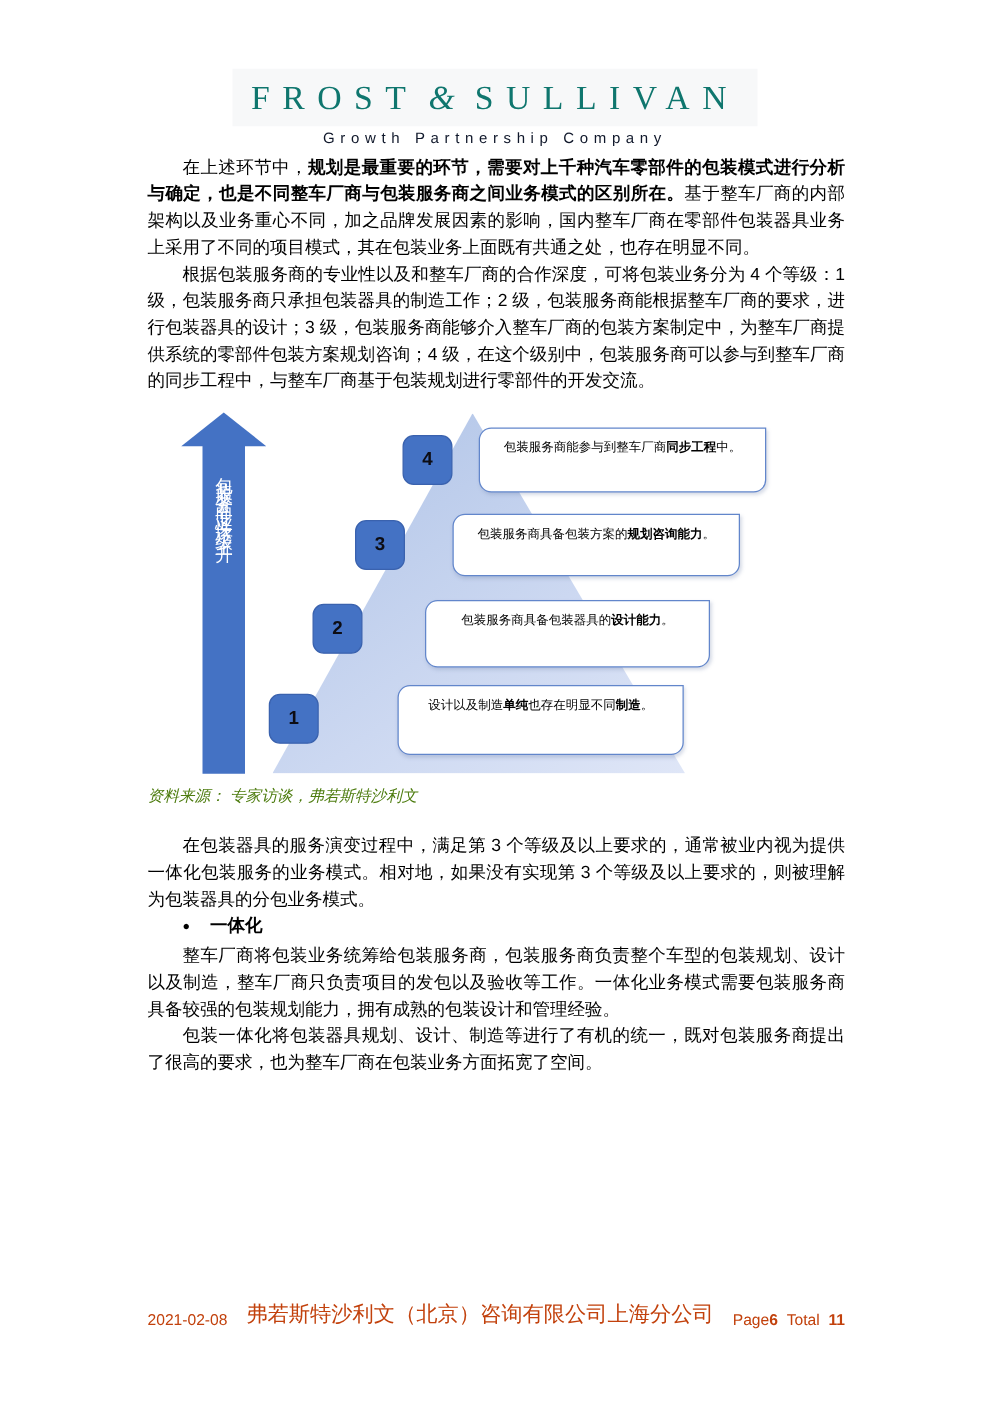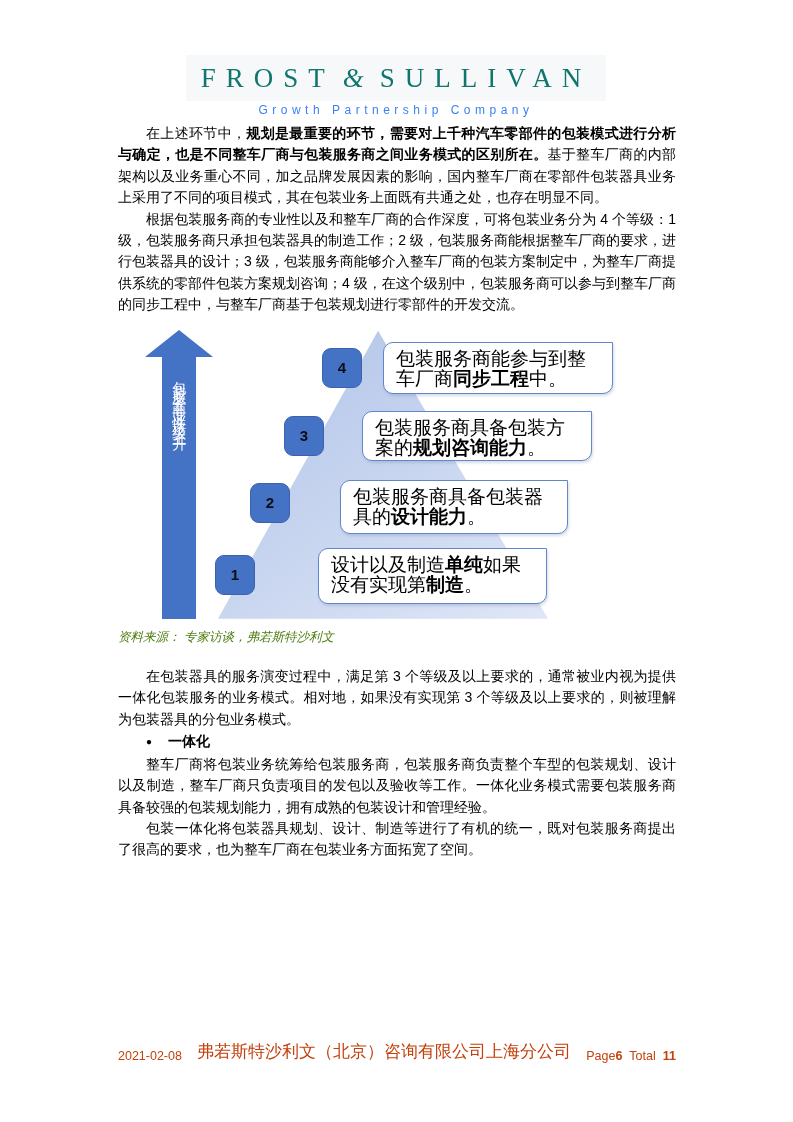--- a/index.html
+++ b/index.html
@@ -16,21 +16,21 @@
     background:#f7f8f9; display:flex; align-items:center; justify-content:center;
   }
   .logo-text {
     font-family:"Liberation Serif","DejaVu Serif",serif;
     font-size:27px; color:#0f766e; white-space:nowrap;
   }
   .logo-text .w { letter-spacing:10px; }
   .logo-text .amp { font-style:italic; margin:0 16px 0 8px; letter-spacing:0; }
   .tagline {
     position:absolute; left:186px; top:103px; width:420px; text-align:center;
-    color:#3b82f6; font-size:12px; letter-spacing:4.5px; white-space:nowrap;
+    color:#0f172a; font-size:12px; letter-spacing:4.5px; white-space:nowrap;
   }
 
   
   .content {
     position:absolute; left:118px; top:123px; width:558px;
     font-size:14px; line-height:21.4px; text-align:justify;
   }
   .content p { margin:0; text-indent:2em; }
   .content b { font-weight:bold; }
 
@@ -57,21 +57,21 @@
   }
   .num-box {
     position:absolute; width:40px; height:40px; background:#4472c4;
     border:1px solid #3a62ae; border-radius:9px;
     display:flex; align-items:center; justify-content:center;
     font-size:15px; font-weight:bold; color:#0d0d14;
   }
   .callout {
     position:absolute; background:#ffffff; border:1.4px solid #6286cb;
     border-radius:10px 0 10px 10px; padding:6px 12px;
-    font-size:19px; line-height:20px; text-align:left;
+    font-size:10px; line-height:20px; text-align:center;
     box-shadow:1px 2px 3px rgba(110,130,170,0.28);
   }
   .source-note {
     margin-top:5px; font-size:12.5px; font-style:italic; text-indent:0; color:#4d7c0f;
   }
 
   .para-gap { margin-top:18px !important; }
   .bullet-line { margin-top:2px !important;font-family:Liberation Mono, monospace; }
   .bullet-line .dot { font-size:10px; vertical-align:1px; }
   .bullet-line .lbl { font-weight:bold; margin-left:16px; }
@@ -109,21 +109,21 @@
         <div class="head"></div>
         <div class="shaft"></div>
         <div class="arrow-label">包装服务商专业性逐级上升</div>
       </div>
 
       <div class="num-box" style="left:97px; top:229px;">1</div>
       <div class="num-box" style="left:132px; top:157px;">2</div>
       <div class="num-box" style="left:166px; top:90px;">3</div>
       <div class="num-box" style="left:204px; top:22px;">4</div>
 
-      <div class="callout" style="left:200px; top:222px; width:229px; height:56px;"><span>设计以及制造</span><b>单纯</b><span>如果没有实现第</span><b>制造</b><span>。</span></div>
+      <div class="callout" style="left:200px; top:222px; width:229px; height:56px;"><span>设计以及制造</span><b>单纯</b><span>也存在明显不同</span><b>制造</b><span>。</span></div>
       <div class="callout" style="left:222px; top:154px; width:228px; height:54px;"><span>包装服务商具备包装器具的</span><b>设计能力</b><span>。</span></div>
       <div class="callout" style="left:244px; top:85px; width:230px; height:50px;"><span>包装服务商具备包装方案的</span><b>规划咨询能力</b><span>。</span></div>
       <div class="callout" style="left:265px; top:16px; width:230px; height:52px;"><span>包装服务商能参与到整车厂商</span><b>同步工程</b><span>中。</span></div>
     </div>
 
     <div class="source-note">资料来源： 专家访谈，弗若斯特沙利文</div>
 
     <p class="para-gap"><span>在包装器具的服务演变过程中，满足第 3 个等级及以上要求的，通常被业内视为提供一体化包装服务的业务模式。相对地，如果没有实现第 3 个等级及以上要求的，则被理解为包装器具的分包业务模式。</span></p>
 
     <p class="bullet-line"><span class="dot">●</span><span class="lbl">一体化</span></p>

